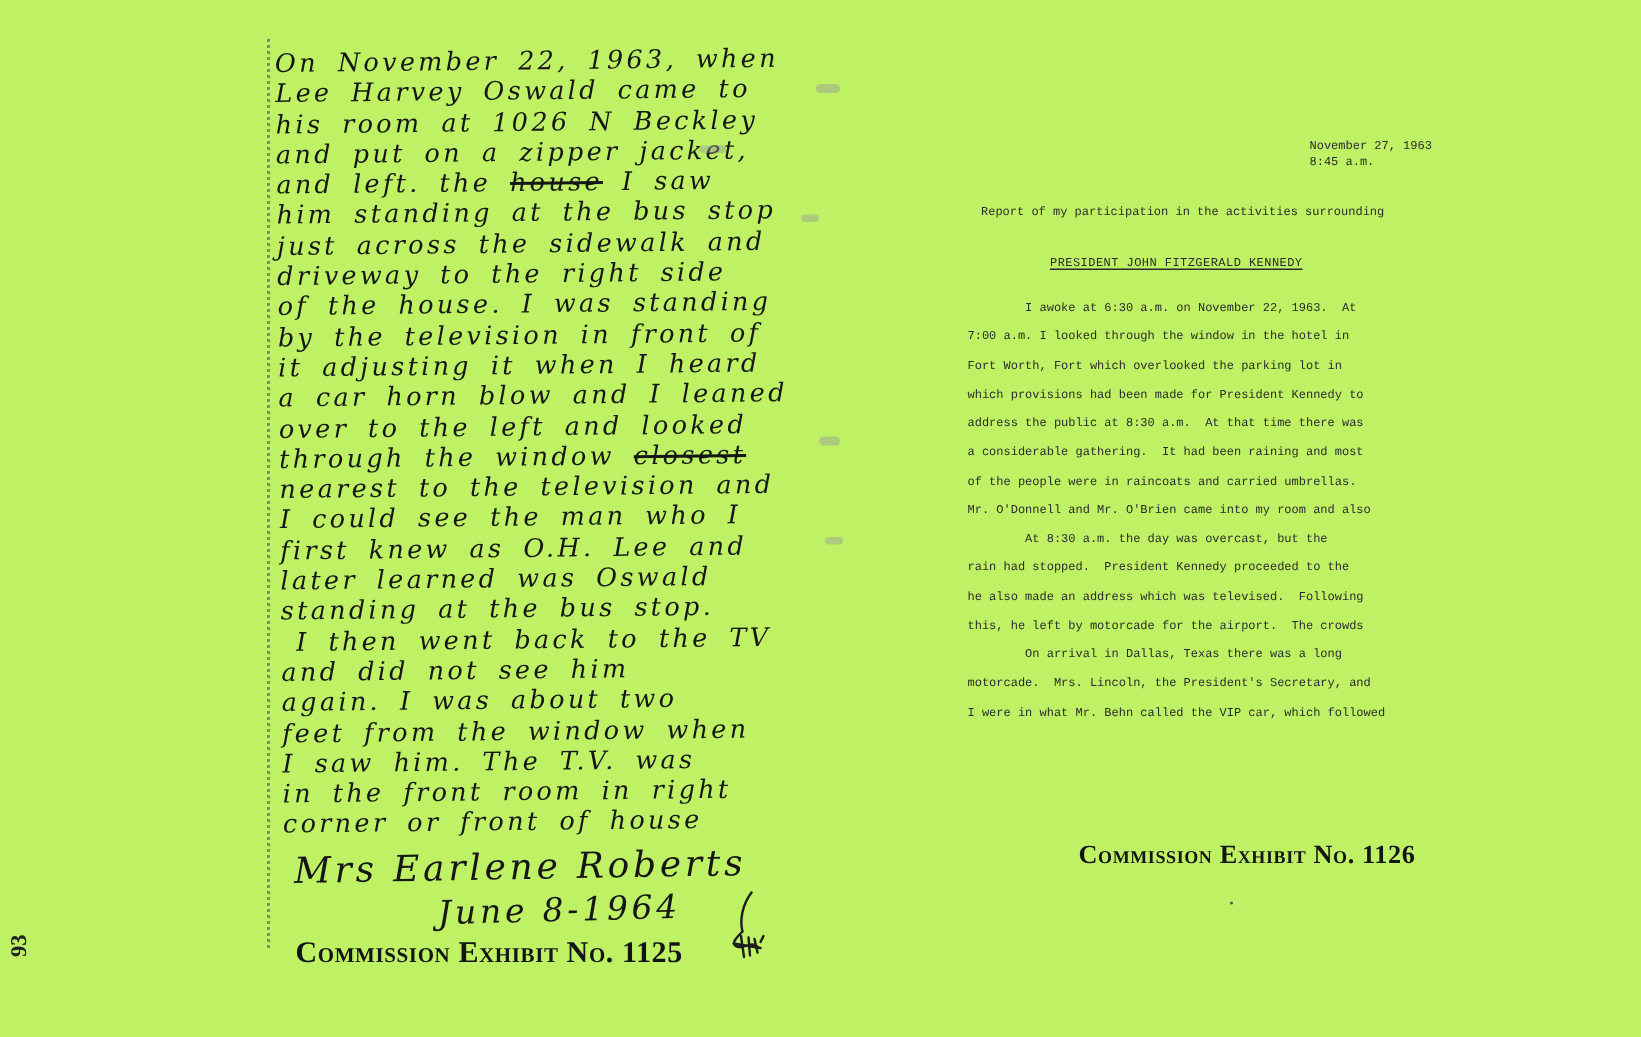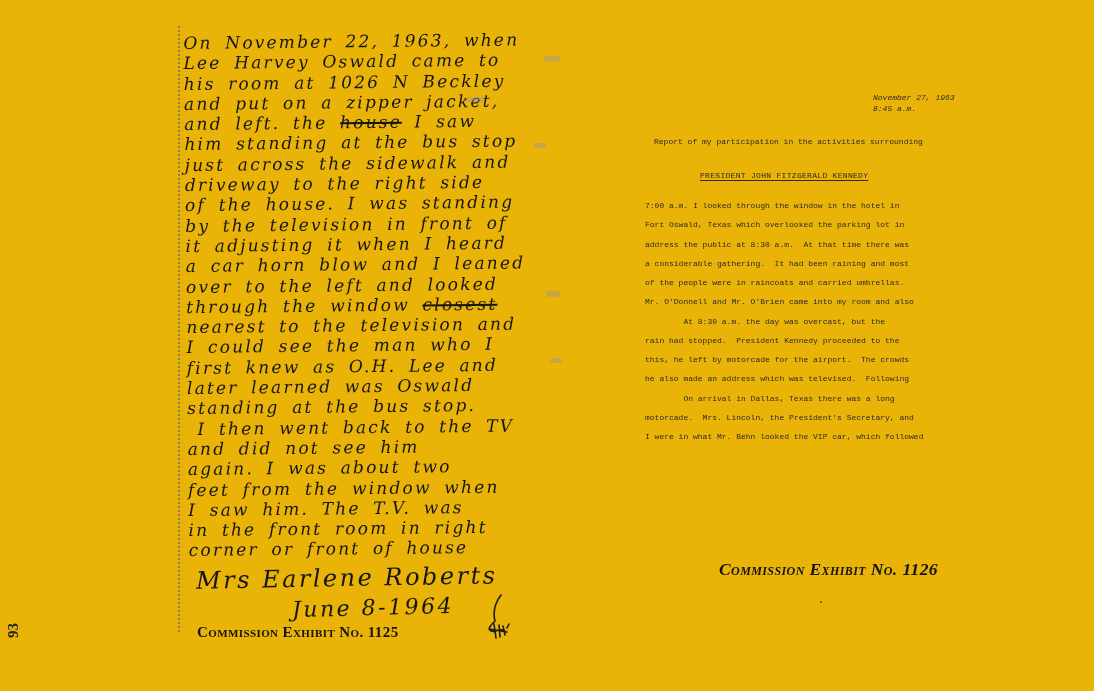--- a/index.html
+++ b/index.html
@@ -1,52 +1,52 @@
 <!DOCTYPE html>
 <html><head>
 <meta charset="utf-8">
 <style>
   html,body{margin:0;padding:0;background:#ffffff;}
-  .canvas{position:relative;width:1094px;height:691px;background:#eab308;overflow:hidden;
+  .canvas{position:relative;width:1094px;height:691px;background:#bef264;overflow:hidden;
           font-family:"Liberation Serif", serif;color:#1a1a1a;}
 
   
   .page-edge{position:absolute;left:178px;top:26px;height:606px;width:0;
              border-left:2px dotted #6b6b6b;opacity:.75;}
   .hand-lines{position:absolute;left:186px;top:31px;width:380px;transform:rotate(-0.6deg);}
   .hand-line{height:20.3px;white-space:nowrap;
              font-family:"DejaVu Serif", serif;font-style:italic;
              font-size:17px;letter-spacing:2.2px;word-spacing:5px;color:#161616;}
   .hand-line .struck{text-decoration:line-through;text-decoration-thickness:1.5px;font-style:italic;}
   .signature{position:absolute;left:196px;top:564px;
              font-family:"DejaVu Serif", serif;font-style:italic;
              font-size:24px;letter-spacing:2.5px;color:#161616;transform:rotate(-1deg);}
   .hand-date{position:absolute;left:292px;top:595px;
              font-family:"DejaVu Serif", serif;font-style:italic;
              font-size:22px;letter-spacing:2.5px;color:#161616;transform:rotate(-1.5deg);}
   .scribble{position:absolute;left:481px;top:591px;}
   .exhibit{font-variant:small-caps;font-weight:700;color:#141414;
            font-family:"Liberation Serif", serif;letter-spacing:.4px;}
-  .exhibit-1125{position:absolute;left:197px;top:624px;font-size:15px;}
+  .exhibit-1125{position:absolute;left:197px;top:624px;font-size:20px;}
   .page-number{position:absolute;left:6px;top:622px;font-size:15px;font-weight:700;
                transform:rotate(-90deg);transform-origin:center;
                font-family:"Liberation Serif", serif;color:#222;}
 
   
   .typed{font-family:"Liberation Mono","DejaVu Sans Mono", monospace;
          font-size:8px;color:#2b2b2b;}
-  .date-block{position:absolute;left:873px;top:92px;line-height:11px;font-style:italic;}
+  .date-block{position:absolute;left:873px;top:92px;line-height:11px;}
   .intro-block{position:absolute;left:654px;top:136px;line-height:12.5px;text-align:center;}
   .typed-line{white-space:pre;}
   .report-title{position:absolute;left:700px;top:171px;
                 text-decoration:underline;text-underline-offset:2px;
                 font-family:Liberation Mono, monospace;
                 font-size:8px;color:#2b2b2b;letter-spacing:.3px;}
   .body-block{position:absolute;left:645px;top:196px;line-height:19.25px;}
-  .exhibit-1126{position:absolute;left:719px;top:559px;font-size:17.5px;font-style:italic;}
+  .exhibit-1126{position:absolute;left:719px;top:559px;font-size:17.5px;}
   .dot{position:absolute;left:820px;top:601px;width:2px;height:2px;background:#555;border-radius:50%;}
 
   
   .smudge{position:absolute;background:#9a9a9a;opacity:.45;border-radius:3px;}
   .s1{left:544px;top:56px;width:16px;height:6px;}
   .s2{left:546px;top:291px;width:14px;height:6px;}
   .s3{left:550px;top:358px;width:12px;height:5px;}
   .s4{left:466px;top:97px;width:18px;height:5px;}
   .s5{left:534px;top:143px;width:12px;height:5px;}
 </style>
@@ -103,33 +103,35 @@
     <div class="typed-line">8:45 a.m.</div>
   </div>
 
   <div class="intro-block typed">
       <div class="typed-line">Report of my participation in the activities surrounding</div>
     </div>
 
   <div class="report-title">PRESIDENT JOHN FITZGERALD KENNEDY</div>
 
   <div class="body-block typed">
+      <div class="typed-line">        I awoke at 6:30 a.m. on November 22, 1963.  At</div>
       <div class="typed-line">7:00 a.m. I looked through the window in the hotel in</div>
-      <div class="typed-line">Fort Oswald, Texas which overlooked the parking lot in</div>
+      <div class="typed-line">Fort Worth, Fort which overlooked the parking lot in</div>
+      <div class="typed-line">which provisions had been made for President Kennedy to</div>
       <div class="typed-line">address the public at 8:30 a.m.  At that time there was</div>
       <div class="typed-line">a considerable gathering.  It had been raining and most</div>
       <div class="typed-line">of the people were in raincoats and carried umbrellas.</div>
       <div class="typed-line">Mr. O'Donnell and Mr. O'Brien came into my room and also</div>
       <div class="typed-line">        At 8:30 a.m. the day was overcast, but the</div>
       <div class="typed-line">rain had stopped.  President Kennedy proceeded to the</div>
+      <div class="typed-line">he also made an address which was televised.  Following</div>
       <div class="typed-line">this, he left by motorcade for the airport.  The crowds</div>
-      <div class="typed-line">he also made an address which was televised.  Following</div>
       <div class="typed-line">        On arrival in Dallas, Texas there was a long</div>
       <div class="typed-line">motorcade.  Mrs. Lincoln, the President's Secretary, and</div>
-      <div class="typed-line">I were in what Mr. Behn looked the VIP car, which followed</div>
+      <div class="typed-line">I were in what Mr. Behn called the VIP car, which followed</div>
     </div>
 
   <div class="exhibit exhibit-1126">Commission Exhibit No. 1126</div>
 
   <div class="dot"></div>
 
   <div class="smudge s1"></div>
   <div class="smudge s2"></div>
   <div class="smudge s3"></div>
   <div class="smudge s4"></div>

